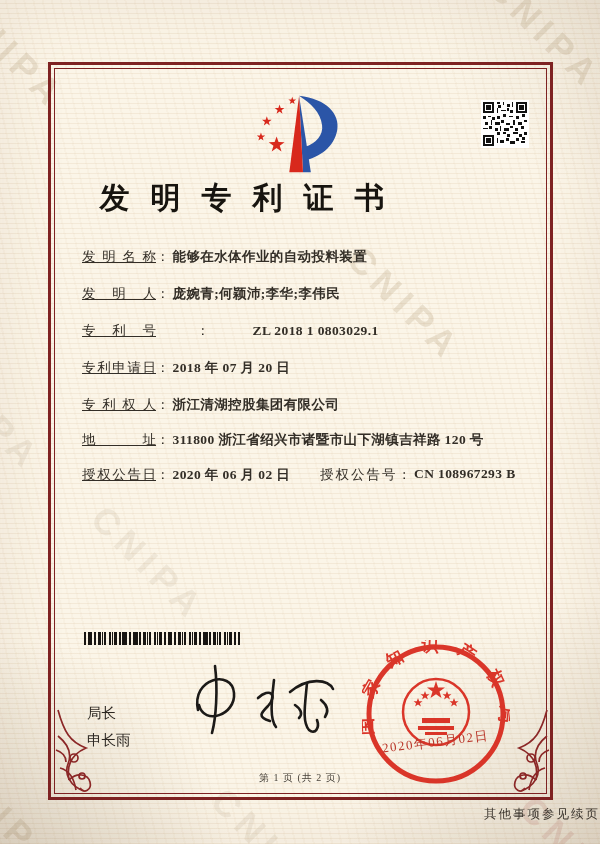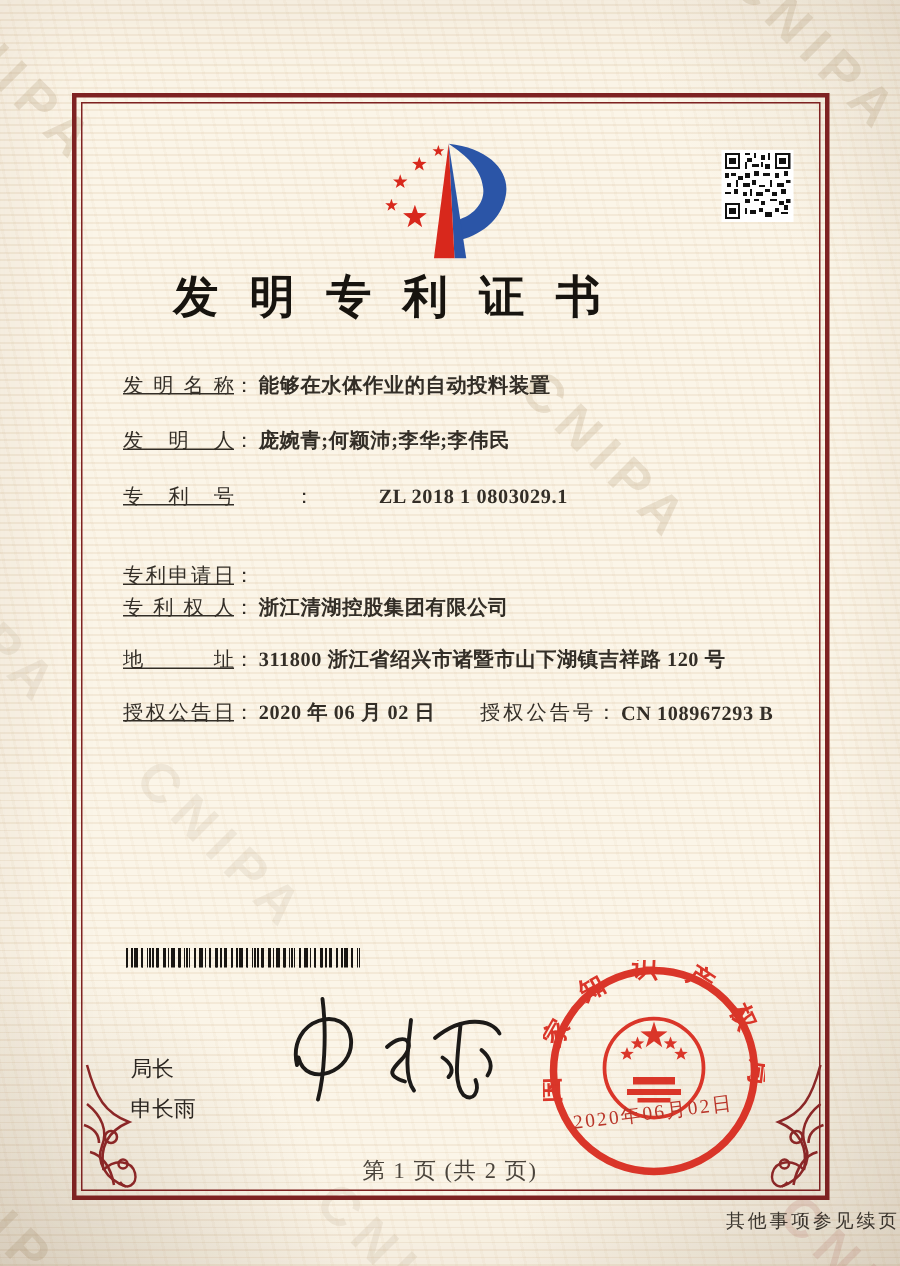--- a/index.html
+++ b/index.html
@@ -38,45 +38,45 @@
     box-sizing:border-box;z-index:1;
   }
   .frame-inner{
     position:absolute;inset:3px;
     border:1px solid var(--border-red,#7e2222);
   }
   .abs{position:absolute;z-index:2;}
   .cert-no{left:75px;top:97px;font-size:13.5px;letter-spacing:1.5px;color:#3b352e;}
   .qr{left:481px;top:100px;width:48px;height:48px;background:#fff;padding:2px;box-sizing:border-box;}
   .logo{left:253px;top:90px;width:100px;height:88px;}
-  .title-wrap{left:16px;top:178px;width:484px;display:flex;justify-content:center;text-align:right;}
+  .title-wrap{left:0;top:178px;width:484px;display:flex;justify-content:center;text-align:right;}
   .title{
     font-size:30px;font-weight:bold;color:#17140f;
     letter-spacing:21px;margin-right:-21px;white-space:nowrap;
   }
   .row{left:82px;width:440px;display:flex;align-items:baseline;font-size:13.5px;color:#332e27;}
   .flabel{display:inline-block;width:74px;text-align:justify;text-align-last:justify;flex:none;text-decoration:underline;}
   .colon{flex:none;margin-right:3px;}
   .fvalue{letter-spacing:0.4px;font-weight:bold;}
-  .pair2{position:absolute;left:238px;top:0;display:flex;align-items:flex-end;}
+  .pair2{position:absolute;left:238px;top:0;display:flex;align-items:flex-start;}
   .paras{left:82px;top:488px;width:441px;font-size:12.8px;line-height:21px;color:#3a332b;text-align:justify;}
   .paras p{margin:0;text-indent:2em;}
   .barcode{
     left:84px;top:632px;width:156px;height:13px;
     background:
       repeating-linear-gradient(90deg,#181512 0 1.5px,rgba(0,0,0,0) 1.5px 5px),
       repeating-linear-gradient(90deg,#181512 0 1px,rgba(0,0,0,0) 1px 3.5px);
   }
   .signer{left:87px;top:684px;font-size:14.5px;line-height:27px;color:#2c2722;margin-top:16px;}
   .signature{left:178px;top:660px;width:165px;height:78px;}
   .seal{left:362px;top:640px;width:148px;height:148px;opacity:0.93;}
   .flourish{width:72px;height:92px;}
   .flourish-bl{left:52px;top:706px;transform:scaleX(-1);}
   .flourish-br{left:481px;top:706px;}
-  .page-info{left:0;top:771px;width:600px;text-align:center;font-size:15px;color:#4a443c;letter-spacing:1px;}
+  .page-info{left:0;top:771px;width:600px;text-align:center;font-size:10px;color:#4a443c;letter-spacing:1px;}
   .footer-note{left:0;top:806px;width:600px;text-align:right;font-size:12.5px;color:#3a342d;letter-spacing:2px;}
 </style>
 </head>
 <body>
 
 <div class="page">
 
   <div class="watermark" style="left:-28px;top:-14px;">CNIPA</div>
   <div class="watermark" style="left:508px;top:-34px;">CNIPA</div>
   <div class="watermark" style="left:368px;top:238px;">CNIPA</div>
@@ -181,23 +181,24 @@
   <div class="abs row" style="top:285px;">
     <span class="flabel">发明人</span>
       <span class="colon">：</span>
       <span class="fvalue">庞婉青;何颖沛;李华;李伟民</span>
   </div>
   <div class="abs row" style="top:322px;gap:40px;">
     <span class="flabel">专利号</span>
       <span class="colon">：</span>
       <span class="fvalue">ZL 2018 1 0803029.1</span>
   </div>
-  <div class="abs row" style="top:375px;">
+  <div class="abs row" style="top:359px;">
     <span class="flabel">专利申请日</span>
       <span class="colon">：</span>
+      <span class="fvalue">2018 年 07 月 20 日</span>
   </div>
   <div class="abs row" style="top:396px;">
     <span class="flabel">专利权人</span>
       <span class="colon">：</span>
       <span class="fvalue">浙江清湖控股集团有限公司</span>
   </div>
   <div class="abs row" style="top:431px;">
     <span class="flabel">地址</span>
       <span class="colon">：</span>
       <span class="fvalue">311800 浙江省绍兴市诸暨市山下湖镇吉祥路 120 号</span>

